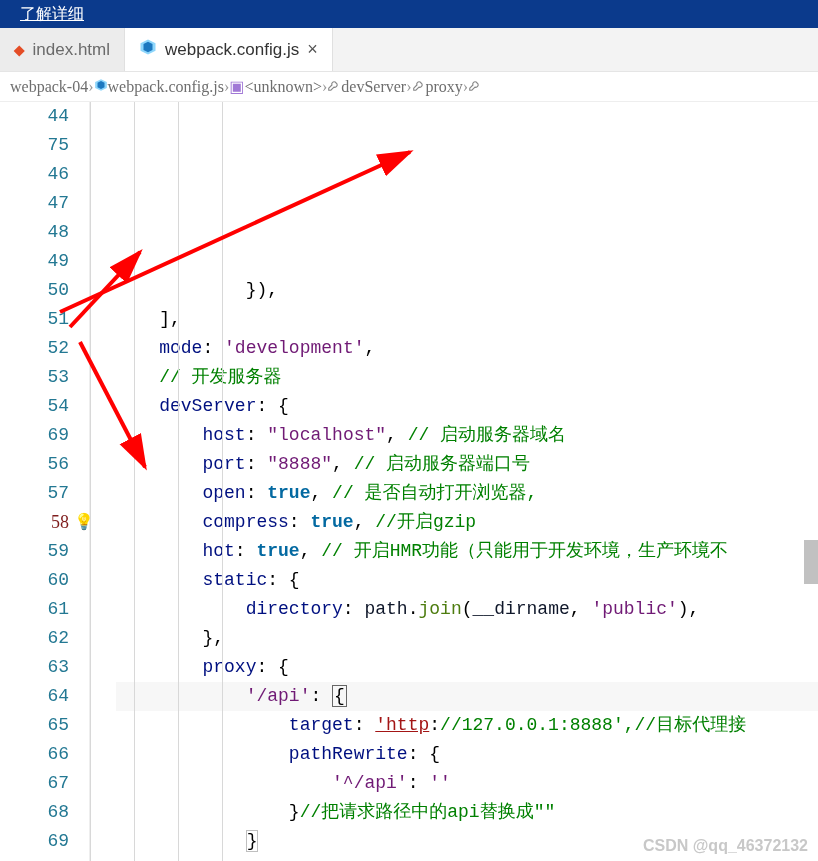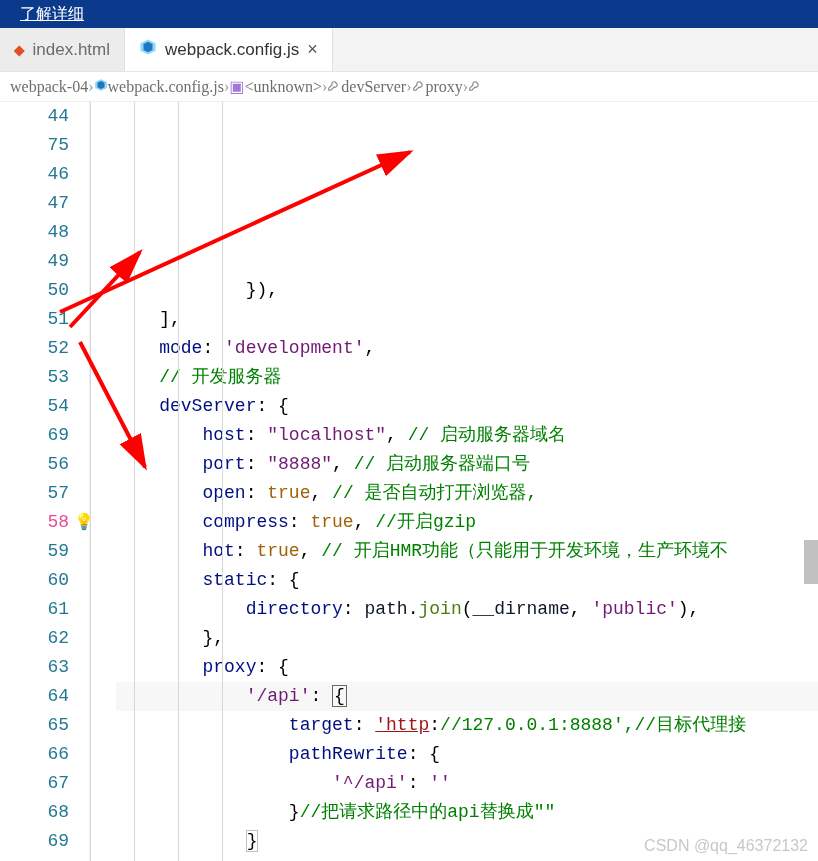--- a/index.html
+++ b/index.html
@@ -75,53 +75,54 @@
     width: 90px;
     text-align: right;
     padding-right: 20px;
     color: #237893;
     font-size: 18px;
     background: #fff;
     user-select: none;
     border-right: 1px solid #eee;
   }
   .gutter .ln { height: 29px; line-height: 29px; }
-  .gutter .active-ln { color: #ec4899; font-weight: normal; }
+  .gutter .active-ln { color: #7f1d1d; font-weight: normal; font-family: Liberation Serif, serif; }
   .gutter .bulb { position: absolute; left: 74px; color: #e8b40a; font-size: 16px; }
   .code {
     flex: 1;
     font-size: 18px;
     line-height: 29px;
     white-space: pre;
     padding-left: 26px;
     position: relative;
     overflow: hidden;
   }
   .code .line { height: 29px; }
   .code .hl-line { background: #f7f7f7; }
   .k-prop { color: #001080; }
   .k-str { color: #701a75; }
-  .k-bool { color: #a16207; }
+  .k-bool { color: #0369a1; font-weight: bold; }
   .k-comment { color: #008000; }
   .k-punct { color: #000; }
   .k-url { color: #a31515; text-decoration: underline; text-decoration-color: #a31515; }
   .k-var { color: #0f172a; }
   .k-fn { color: #4d7c0f; }
   .cursor-box { border: 1px solid #666; padding: 0 1px; }
   .bracket-hl { border: 1px solid #bfbfbf; }
   .vline { position: absolute; width: 1px; background: #d8d8d8; top: 0; bottom: 0; }
   .arrows { position: absolute; top: 0; left: 0; pointer-events: none; z-index: 50; }
   .watermark {
     position: absolute;
     right: 10px;
     bottom: 6px;
     font-family: "Segoe UI", sans-serif;
     font-size: 16px;
     color: #c8c8c8;
     z-index: 60;
+    font-weight: bold;
   }
   .scrollbar-thumb {
     position: absolute;
     right: 0;
     top: 540px;
     width: 14px;
     height: 44px;
     background: #c1c1c1;
     z-index: 40;
   }

